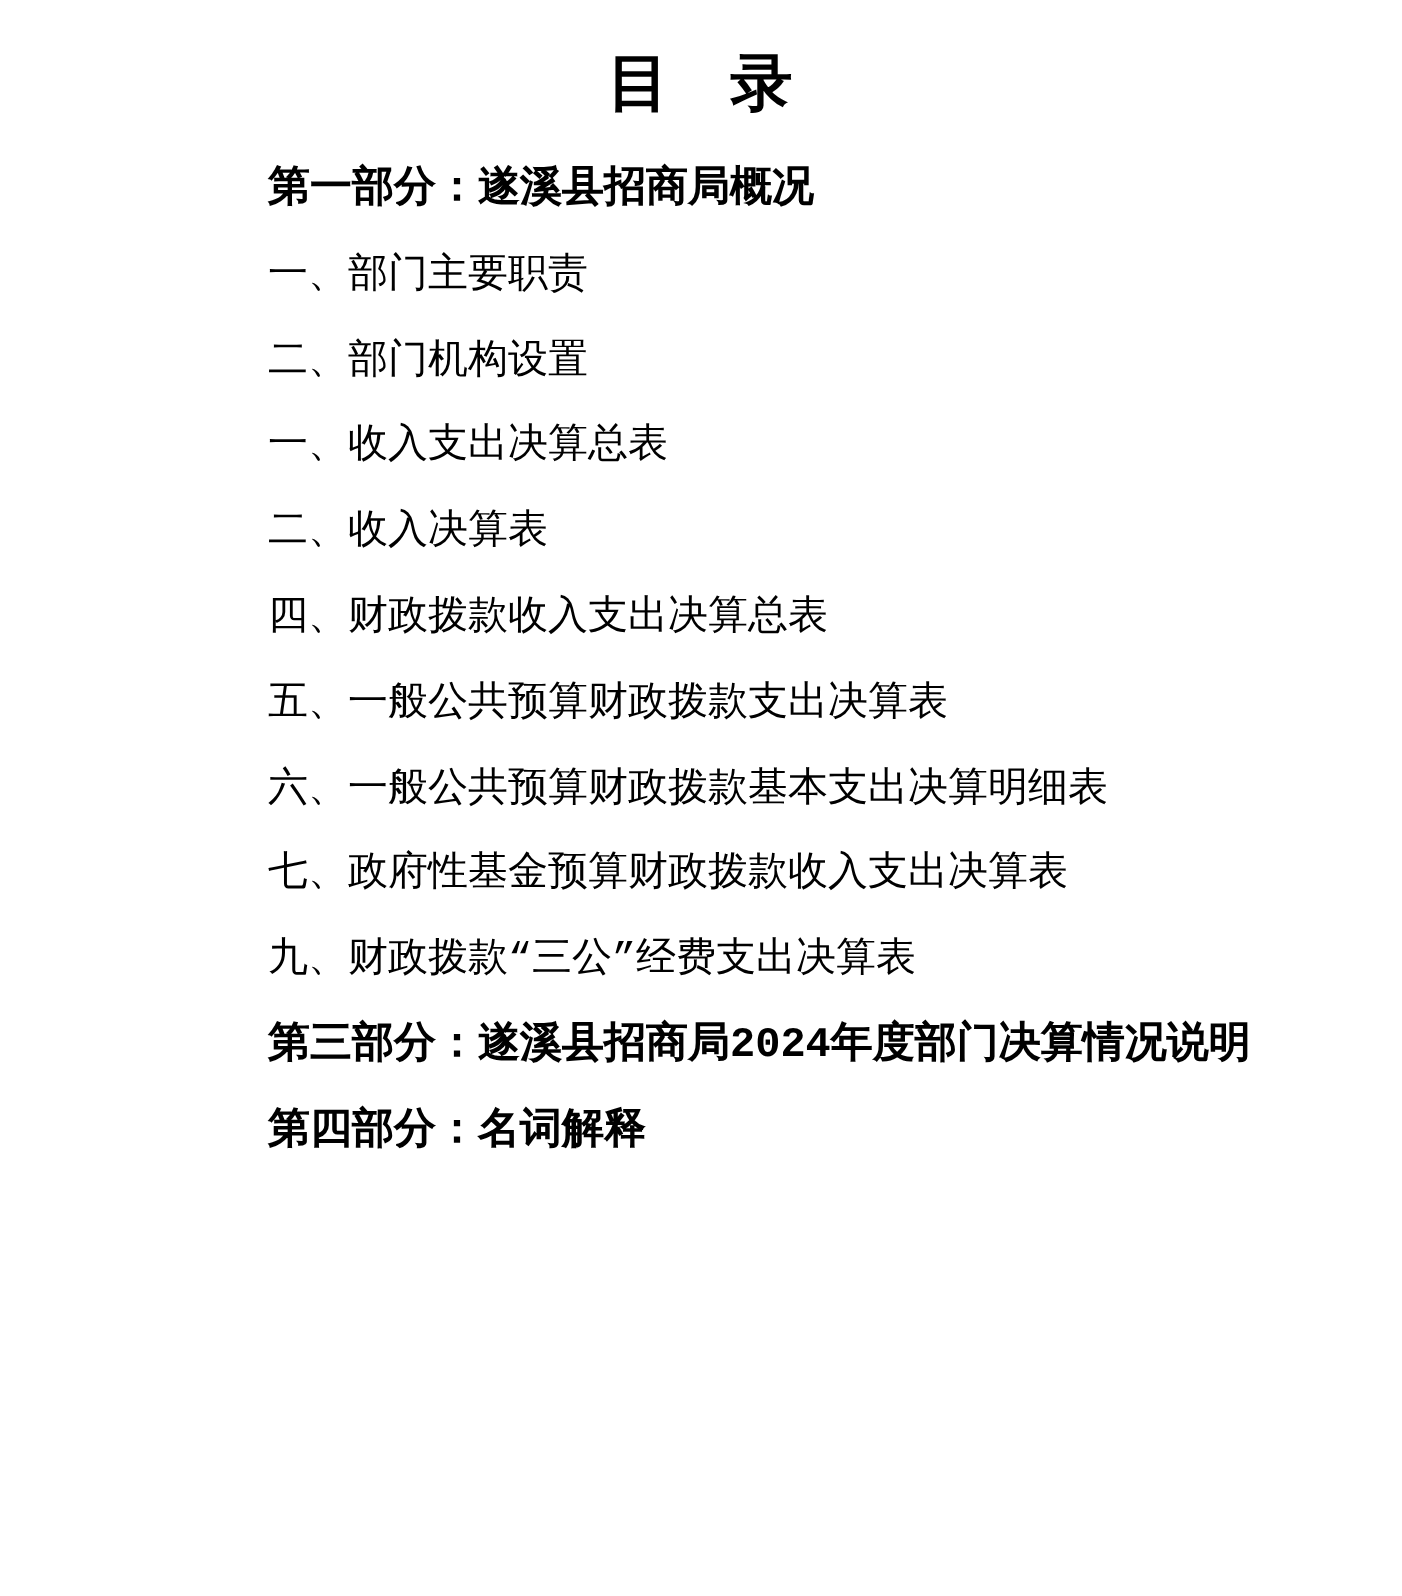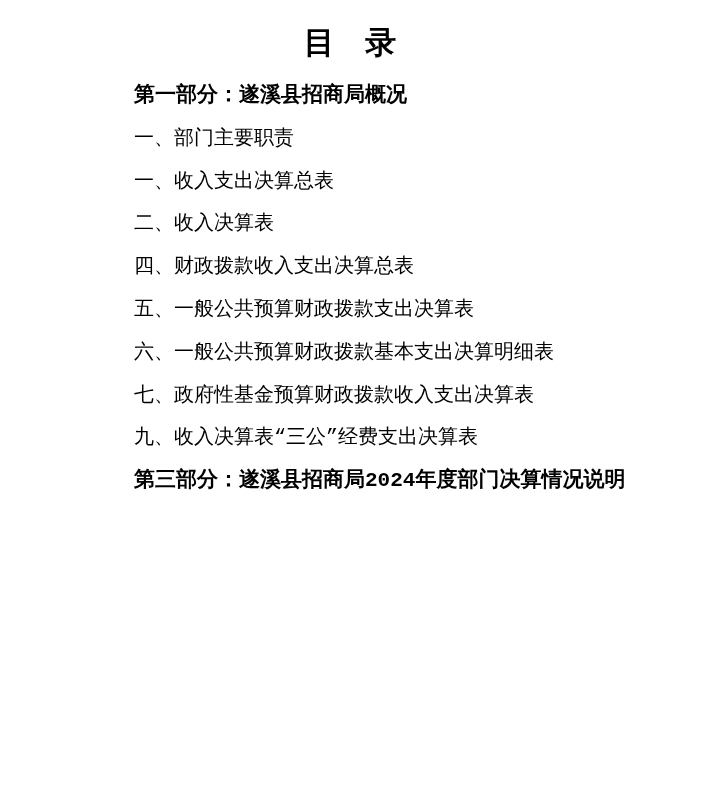--- a/index.html
+++ b/index.html
@@ -49,23 +49,25 @@
 </head>
 <body>
 
 <div class="page">
 
   <div class="doc-title">目 录</div>
 
   <div class="toc">
     <div class="entry section">第一部分：遂溪县招商局概况</div>
     <div class="entry item">一、部门主要职责</div>
+    <div class="entry item">二、部门机构设置</div>
     <div class="entry item">一、收入支出决算总表</div>
     <div class="entry item">二、收入决算表</div>
     <div class="entry item">四、财政拨款收入支出决算总表</div>
     <div class="entry item">五、一般公共预算财政拨款支出决算表</div>
     <div class="entry item">六、一般公共预算财政拨款基本支出决算明细表</div>
     <div class="entry item">七、政府性基金预算财政拨款收入支出决算表</div>
-    <div class="entry item">九、收入决算表“三公”经费支出决算表</div>
+    <div class="entry item">九、财政拨款“三公”经费支出决算表</div>
     <div class="entry section">第三部分：遂溪县招商局2024年度部门决算情况说明</div>
+    <div class="entry section">第四部分：名词解释</div>
   </div>
 
 </div>
 
 </body></html>

